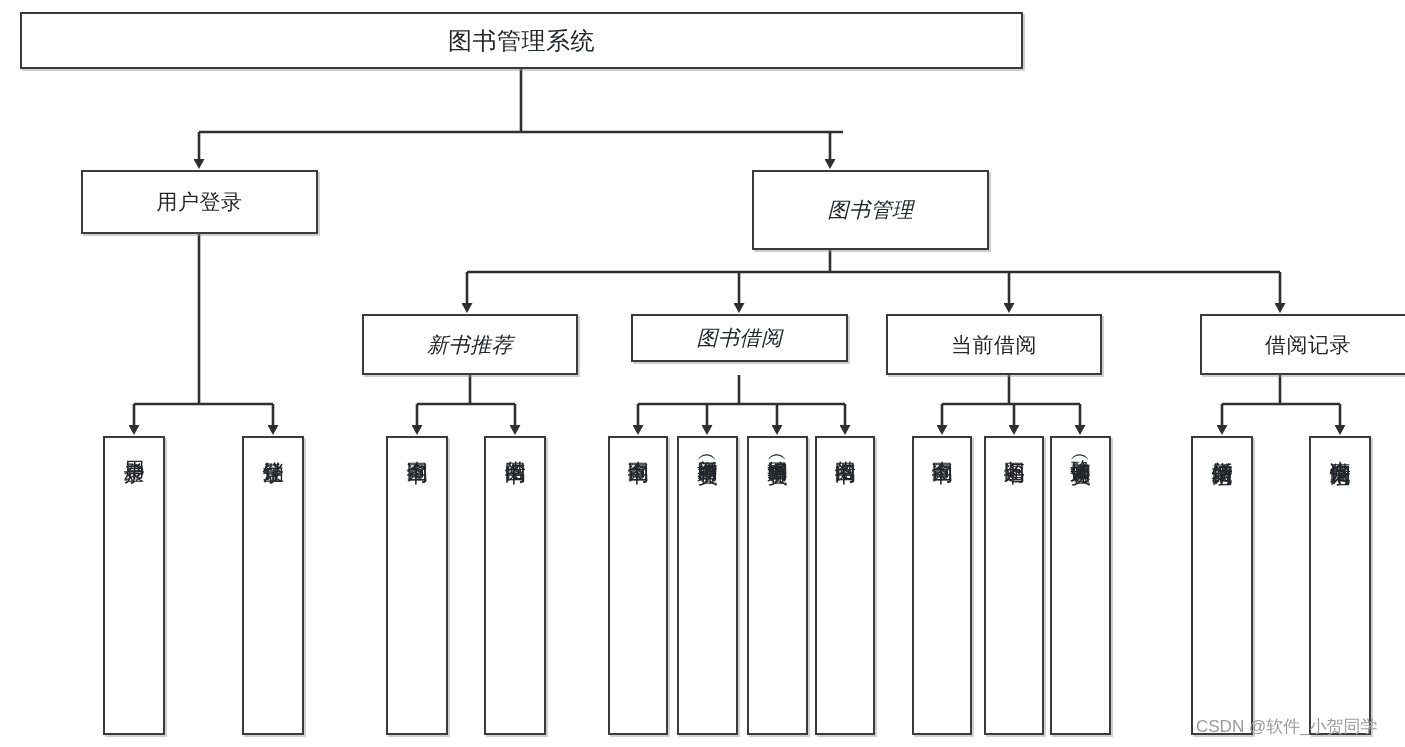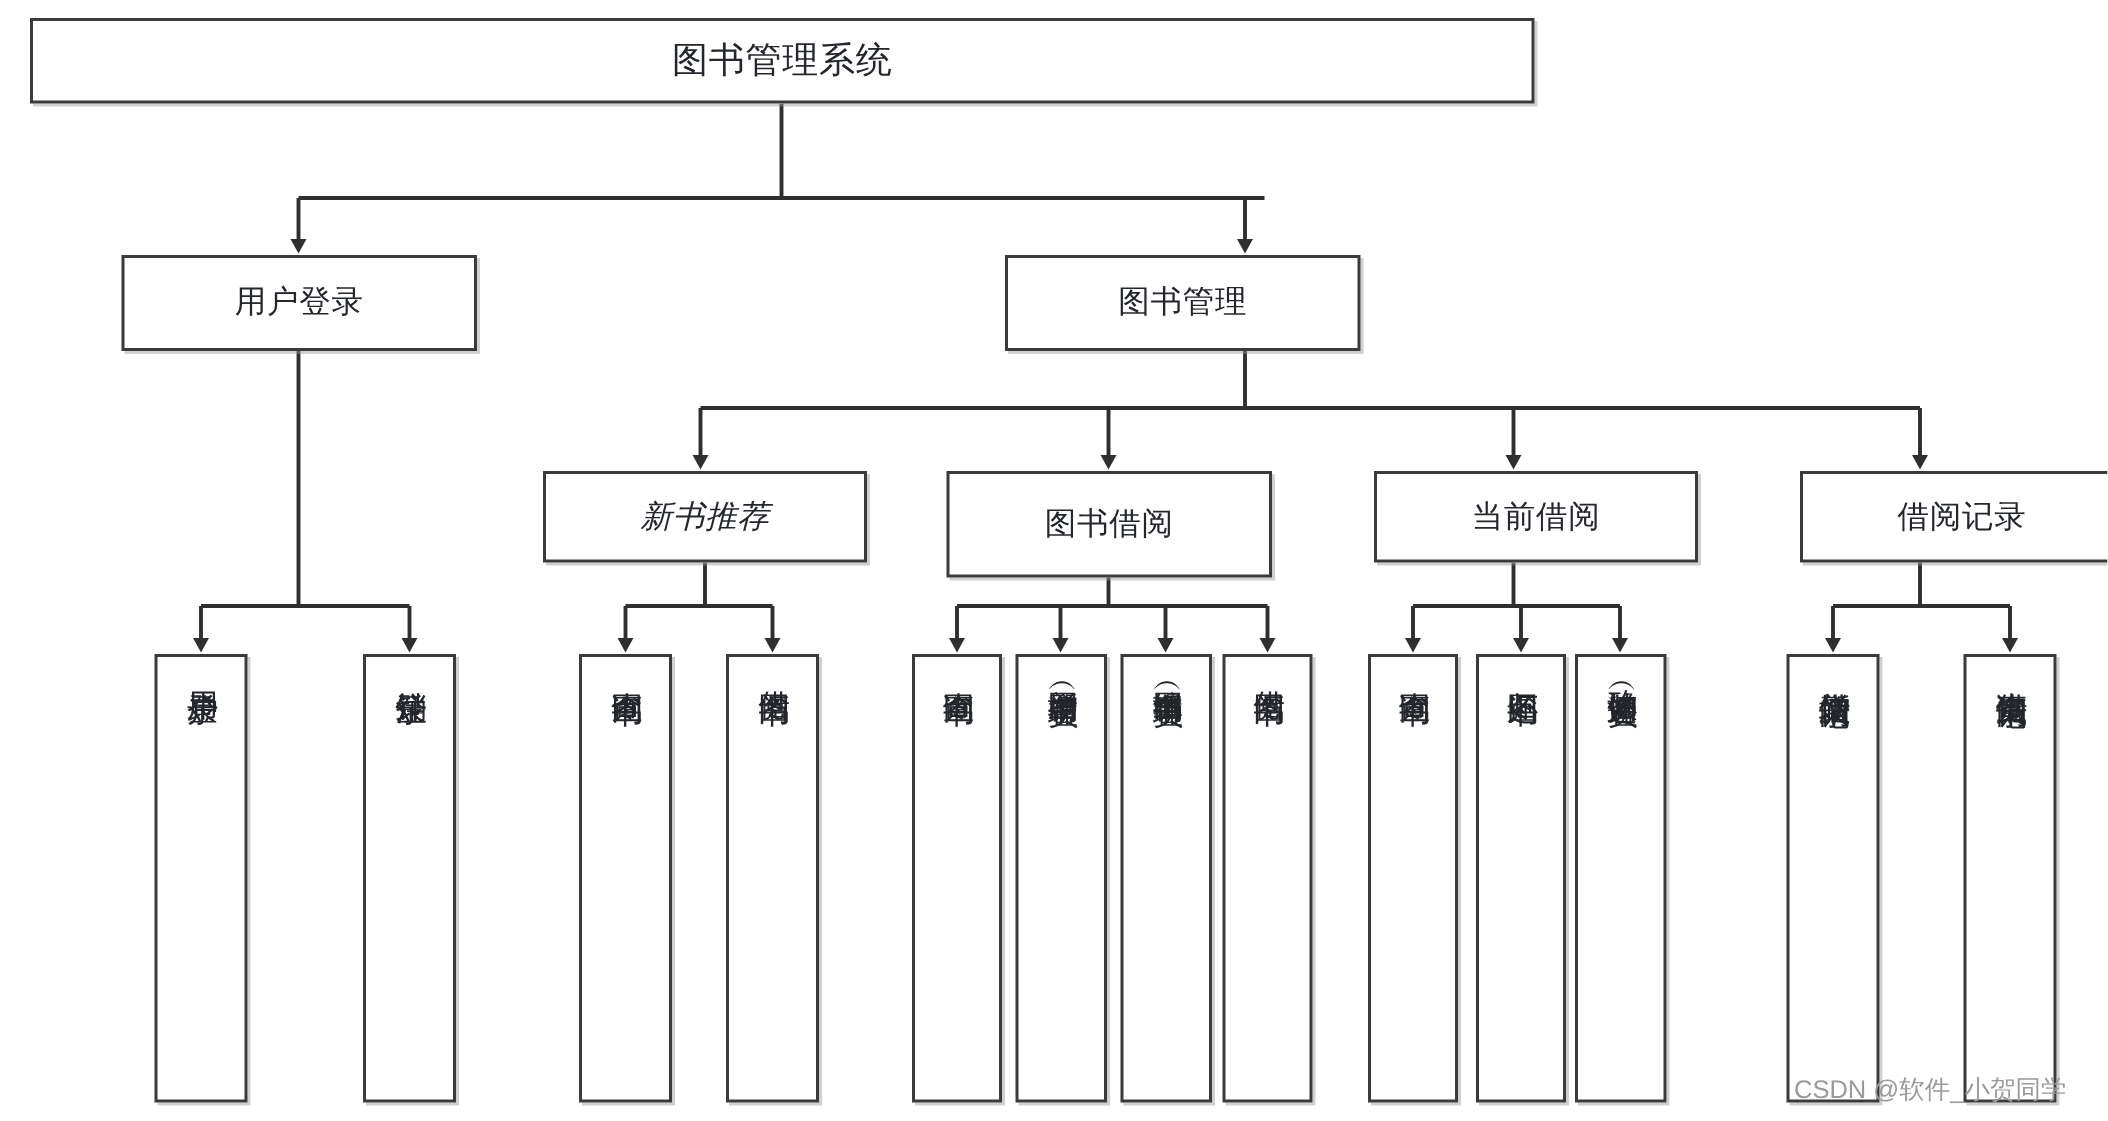--- a/index.html
+++ b/index.html
@@ -129,31 +129,31 @@
     </g>
   </svg>
 
   <div class="node h root" style="left:20px;top:12px;width:1003px;height:57px;">
     <span class="label">图书管理系统</span>
   </div>
 
   <div class="node h" style="left:81px;top:170px;width:237px;height:64px;">
     <span class="label">用户登录</span>
   </div>
-  <div class="node h" style="left:670px;top:170px;width:237px;height:64px;">
+  <div class="node h" style="left:752px;top:170px;width:237px;height:80px;font-style:italic;">
     <span class="label">图书管理</span>
   </div>
 
   <div class="node h" style="left:362px;top:314px;width:216px;height:61px;font-style:italic;">
     <span class="label">新书推荐</span>
   </div>
-  <div class="node h" style="left:631px;top:314px;width:217px;height:71px;">
+  <div class="node h" style="left:631px;top:314px;width:217px;height:48px;font-style:italic;">
     <span class="label">图书借阅</span>
   </div>
-  <div class="node h" style="left:916px;top:314px;width:216px;height:61px;">
+  <div class="node h" style="left:886px;top:314px;width:216px;height:61px;">
     <span class="label">当前借阅</span>
   </div>
   <div class="node h" style="left:1172px;top:314px;width:216px;height:61px;margin-left:28px;">
     <span class="label">借阅记录</span>
   </div>
 
   <div class="node v" style="left:103px;top:436px;width:62px;height:299px;">
     <span class="label">用户登录</span>
   </div>
   <div class="node v" style="left:242px;top:436px;width:62px;height:299px;">

